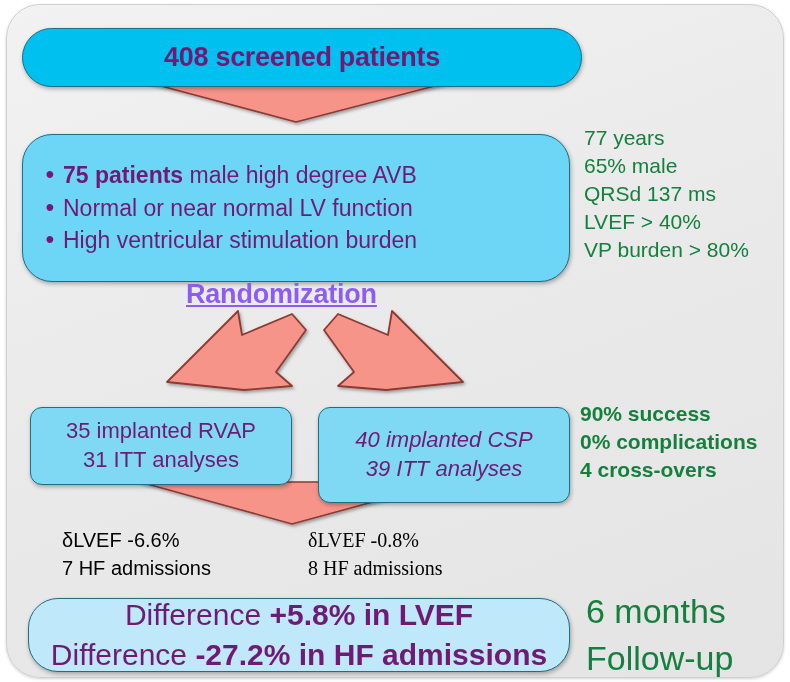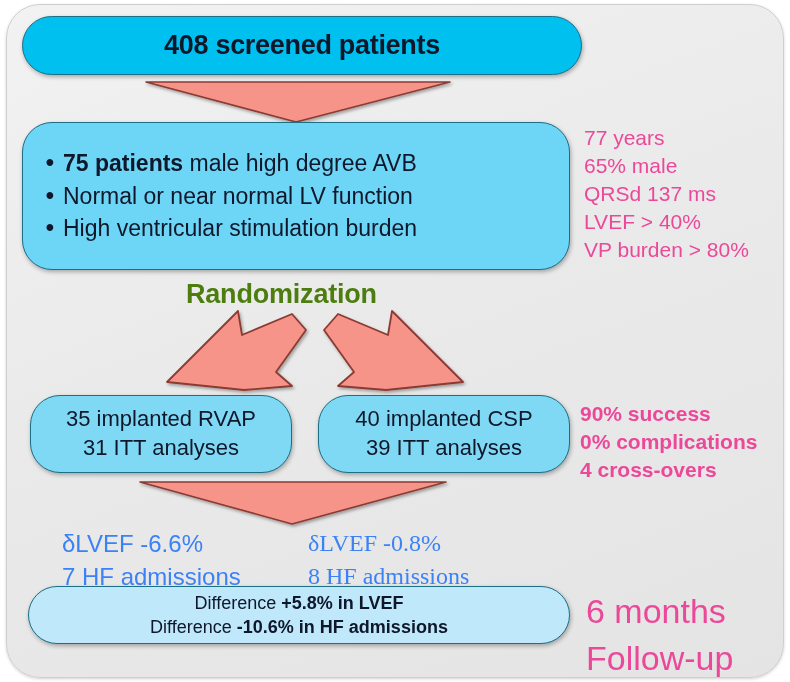--- a/index.html
+++ b/index.html
@@ -28,22 +28,23 @@
     background: linear-gradient(160deg, #f2f2f2 0%, #eaeaea 45%, #e4e4e4 100%);
     border: 1px solid #cfcfcf;
     box-shadow: 0 1px 3px rgba(0,0,0,0.18);
   }
   .node {
     position: absolute;
     box-sizing: border-box;
     display: flex;
     flex-direction: column;
     justify-content: center;
-    color: #0f172a;
+    color: #701a75;
     box-shadow: 1px 2px 4px rgba(0,0,0,0.30);
+    margin-top: 12px;
   }
   
   #node-screened {
     left: 22px;
     top: 16px;
     width: 560px;
     height: 59px;
     border-radius: 30px;
     background: #00c0f0;
     border: 1px solid #1c6f86;
@@ -75,88 +76,90 @@
   .bullet-dot {
     width: 26px;
     flex: 0 0 26px;
     text-align: center;
     font-size: 25px;
     line-height: 1;
   }
   .bullet-text b { font-weight: bold; }
   
   .arm {
-    border-radius: 30px;
+    border-radius: 12px;
     background: #7fd9f4;
     border: 1px solid #1c6f86;
     align-items: center;
     text-align: center;
     font-size: 22px;
     line-height: 1.30;
     justify-content: center;
   }
   #node-arm-rvap {
     left: 30px;
     top: 395px;
     width: 262px;
     height: 78px;
   }
   #node-arm-csp {
     left: 318px;
     top: 395px;
     width: 252px;
-    height: 78px;
+    height: 96px;
+    font-style: italic;
   }
   
   #node-conclusion {
     left: 28px;
     top: 586px;
     width: 542px;
-    height: 58px;
+    height: 74px;
     border-radius: 30px;
     background: #bfe8fb;
     border: 1px solid #1c6f86;
     align-items: center;
     text-align: center;
-    font-size: 18px;
+    font-size: 30px;
     line-height: 1.35;
     white-space: nowrap;
   }
   
   .side-note {
     position: absolute;
     font-size: 21px;
     line-height: 1.33;
-    color: #ec4899;
+    color: #15803d;
     white-space: nowrap;
   }
   #note-demographics { left: 584px; top: 124px; }
   #note-procedure    { left: 580px; top: 400px; font-weight: bold; }
   #note-followup {
     left: 586px;
     top: 588px;
     font-size: 34px;
     line-height: 1.38;
   }
   
   #randomization-label {
     position: absolute;
     left: 186px;
     top: 279px;
     font-size: 27px;
     font-weight: bold;
-    color: #4d7c0f;
+    color: #8b5cf6;
     letter-spacing: -0.2px;
+    text-decoration: underline;
   }
   
   .outcome {
     position: absolute;
-    font-size: 24px;
+    font-size: 20px;
     line-height: 1.38;
-    color: #3b82f6;
+    color: #000000;
     white-space: nowrap;
   }
   #outcome-rvap { left: 62px; top: 527px; }
   #outcome-csp  { left: 308px; top: 527px; font-family: Liberation Serif, serif; }
   
   #arrow-layer {
     position: absolute;
     left: 0;
     top: 0;
     width: 790px;
@@ -240,21 +243,21 @@
     <div>7 HF admissions</div>
   </div>
 
   <div class="outcome" id="outcome-csp">
     <div>δLVEF -0.8%</div>
     <div>8 HF admissions</div>
   </div>
 
   <div class="node" id="node-conclusion">
     <div><span>Difference </span><b>+5.8% in LVEF</b></div>
-    <div><span>Difference </span><b>-10.6% in HF admissions</b></div>
+    <div><span>Difference </span><b>-27.2% in HF admissions</b></div>
   </div>
 
   <div class="side-note" id="note-followup">
     <div>6 months</div>
     <div>Follow-up</div>
   </div>
 
 </div>
 
 </body></html>

